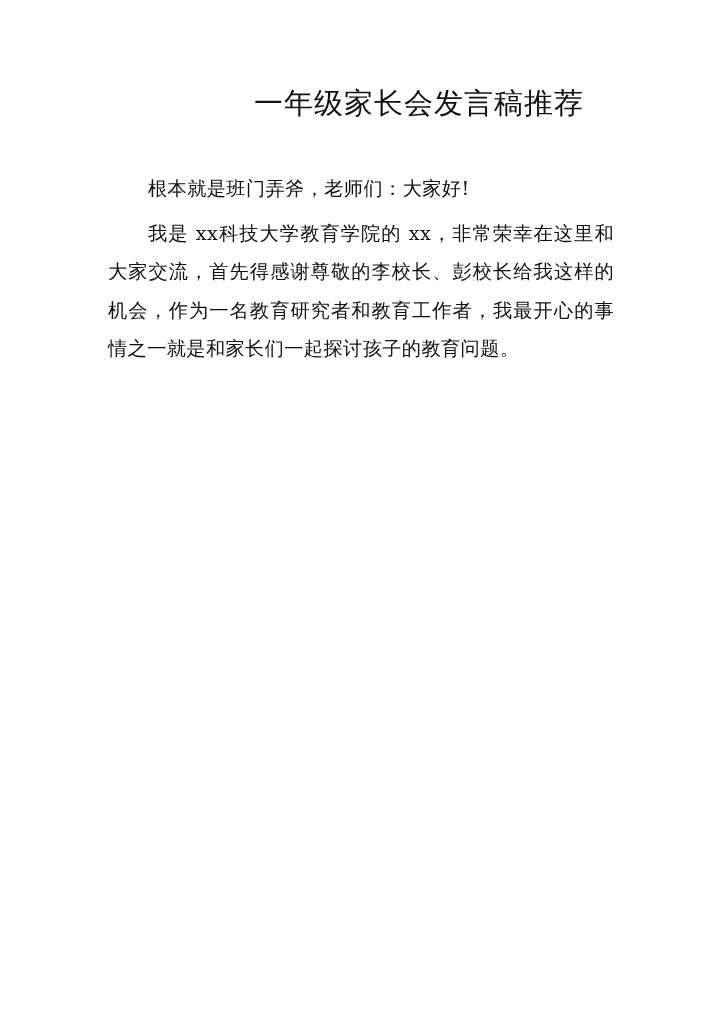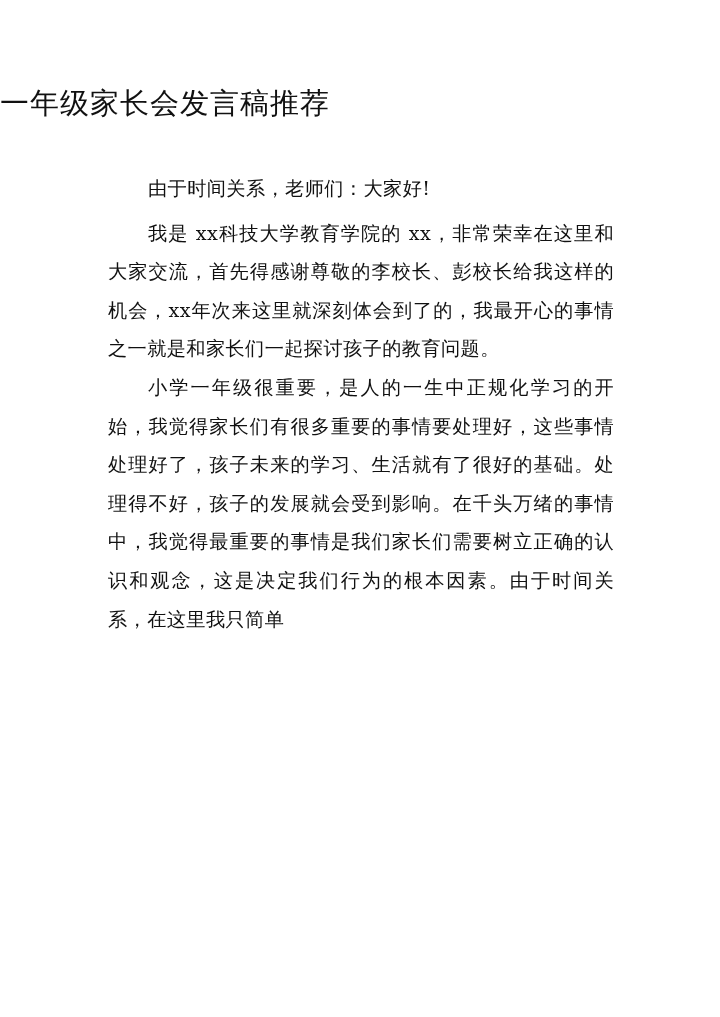--- a/index.html
+++ b/index.html
@@ -1,28 +1,27 @@
 <!DOCTYPE html>
 <html><head>
 <meta charset="utf-8">
 <style>
   html, body { margin: 0; padding: 0; background: #ffffff; }
   body { width: 720px; height: 1017px; position: relative; overflow: hidden;
          font-family: "DejaVu Serif", "Liberation Serif", serif; color: #111; }
   .page { position: absolute; left: 0; top: 0; width: 720px; height: 1017px; background: #fff; }
-  .title { position: absolute; top: 84px; left: 0; width: 584px; text-align: left;
+  .title { position: absolute; top: 84px; left: 0; width: 584px; text-align: right;
            font-size: 29px; letter-spacing: 1px; color: #111; margin: 0; font-weight: normal; }
   .body { position: absolute; top: 170px; left: 108px; width: 506px; }
   .para { margin: 0; font-size: 19.2px; line-height: 38.6px; text-indent: 40px;
           text-align: justify; text-align-last: left; word-break: break-all; letter-spacing: 0.4px; }
   .para.first { margin-bottom: 6px; }
 </style>
 </head>
 <body>
 
 <div class="page">
   <h1 class="title">一年级家长会发言稿推荐</h1>
   <div class="body">
-    <p class="para first">由于时间关系，老师们：大家好!</p>
-    <p class="para">我是 xx科技大学教育学院的 xx，非常荣幸在这里和大家交流，首先得感谢尊敬的李校长、彭校长给我这样的机会，xx年次来这里就深刻体会到了的，我最开心的事情之一就是和家长们一起探讨孩子的教育问题。</p>
-    <p class="para">小学一年级很重要，是人的一生中正规化学习的开始，我觉得家长们有很多重要的事情要处理好，这些事情处理好了，孩子未来的学习、生活就有了很好的基础。处理得不好，孩子的发展就会受到影响。在千头万绪的事情中，我觉得最重要的事情是我们家长们需要树立正确的认识和观念，这是决定我们行为的根本因素。由于时间关系，在这里我只简单</p>
+    <p class="para first">根本就是班门弄斧，老师们：大家好!</p>
+    <p class="para">我是 xx科技大学教育学院的 xx，非常荣幸在这里和大家交流，首先得感谢尊敬的李校长、彭校长给我这样的机会，作为一名教育研究者和教育工作者，我最开心的事情之一就是和家长们一起探讨孩子的教育问题。</p>
   </div>
 </div>
 
 </body></html>

